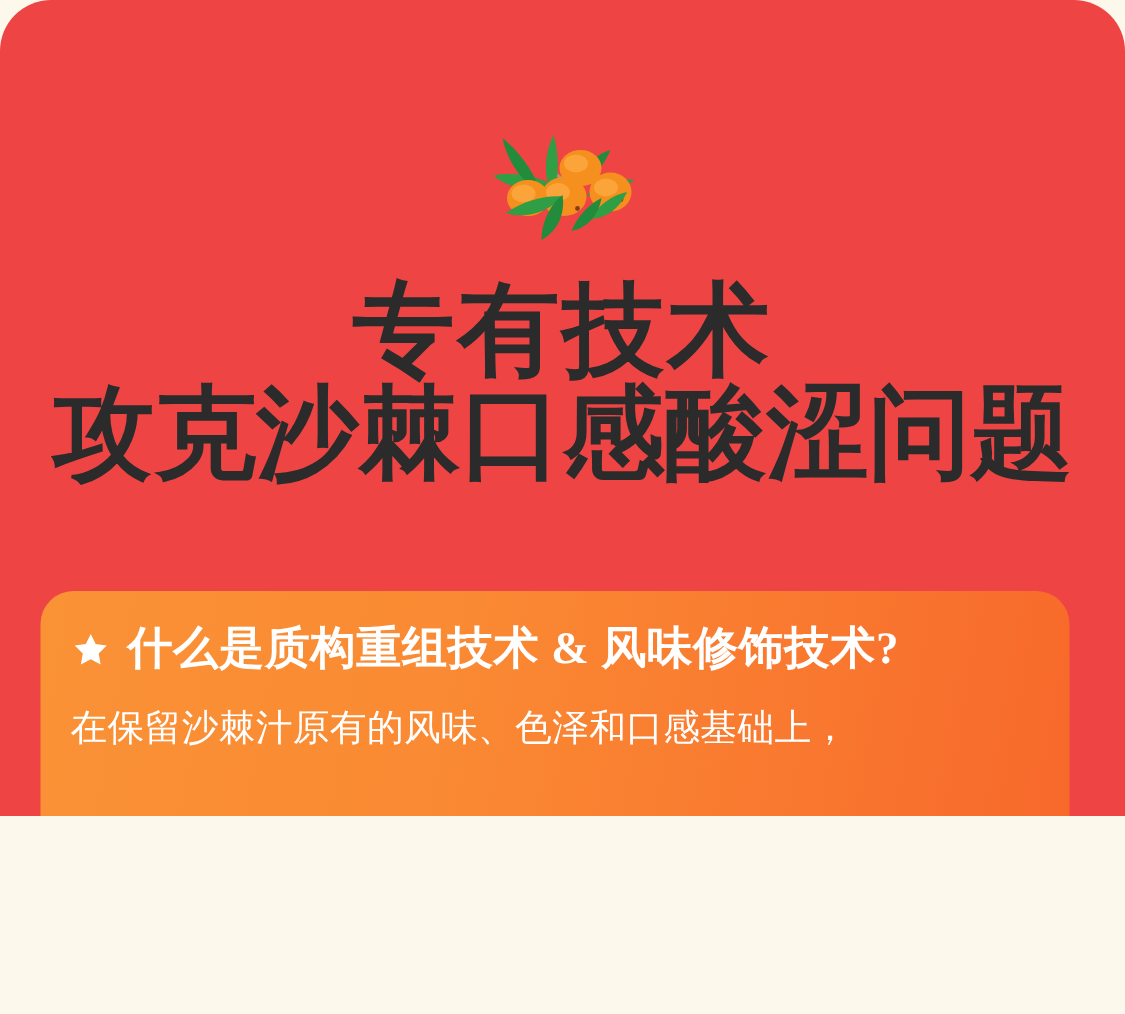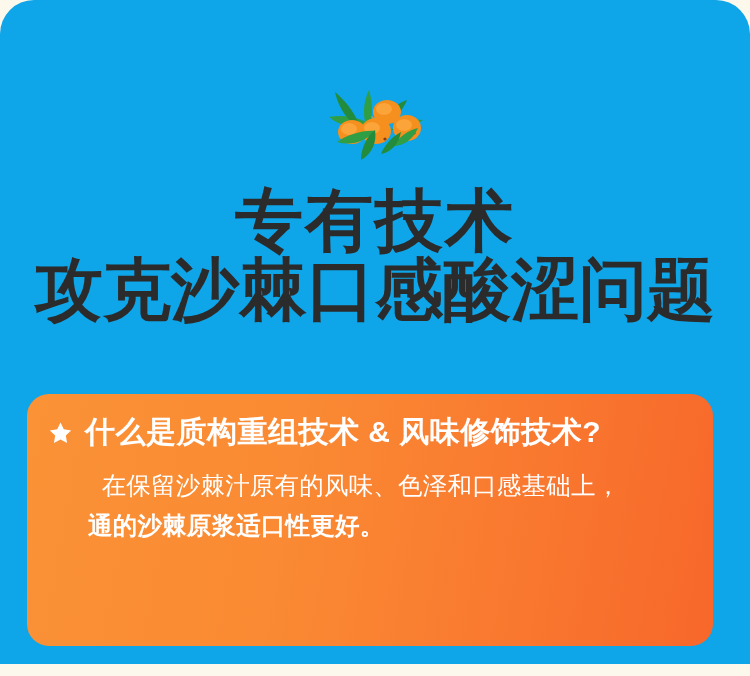--- a/index.html
+++ b/index.html
@@ -10,25 +10,26 @@
     width: 750px;
     height: 676px;
     background: #fdf8ec;
     font-family: "Liberation Sans", "DejaVu Sans", sans-serif;
     overflow: hidden;
   }
 
   #page {
     position: relative;
     width: 750px;
-    height: 664px;
-    background: #0ea5e9;
+    height: 544px;
+    background: #ef4444;
     border-radius: 34px 34px 0 0;
     overflow: hidden;
     box-sizing: border-box;
+    font-family: Liberation Serif, serif;
   }
 
   
   #berry-illustration {
     position: absolute;
     left: 0;
     right: 0;
     top: 84px;
     height: 80px;
     display: flex;
@@ -100,21 +101,20 @@
     color: #ffffff;
   }
   .body-line {
     font-size: 24.5px;
     line-height: 33px;
     letter-spacing: 0.2px;
     white-space: nowrap;
   }
   .body-line.regular {
     font-weight: normal;
-    text-align: center;
     padding-right: 18px;
   }
   .body-line.bold {
     font-weight: bold;
     padding-left: 41px;
   }
   .body-line.lead {
     margin-bottom: 7px;
   }
 </style>
@@ -165,18 +165,17 @@
       <span class="star">
         <svg width="25" height="24" viewBox="0 0 24 24">
           <path d="M12 1.6 L15.3 8.3 L22.7 9.4 L17.3 14.6 L18.6 22 L12 18.5 L5.4 22 L6.7 14.6 L1.3 9.4 L8.7 8.3 Z" fill="#ffffff"></path>
         </svg>
       </span>
       <span id="card-title">什么是质构重组技术 &amp; 风味修饰技术?</span>
     </div>
 
     <div id="card-body">
       <div class="body-line regular lead">在保留沙棘汁原有的风味、色泽和口感基础上，</div>
-      <div class="body-line bold">通的沙棘原浆适口性更好。</div>
     </div>
 
   </div>
 
 </div>
 
 </body></html>

